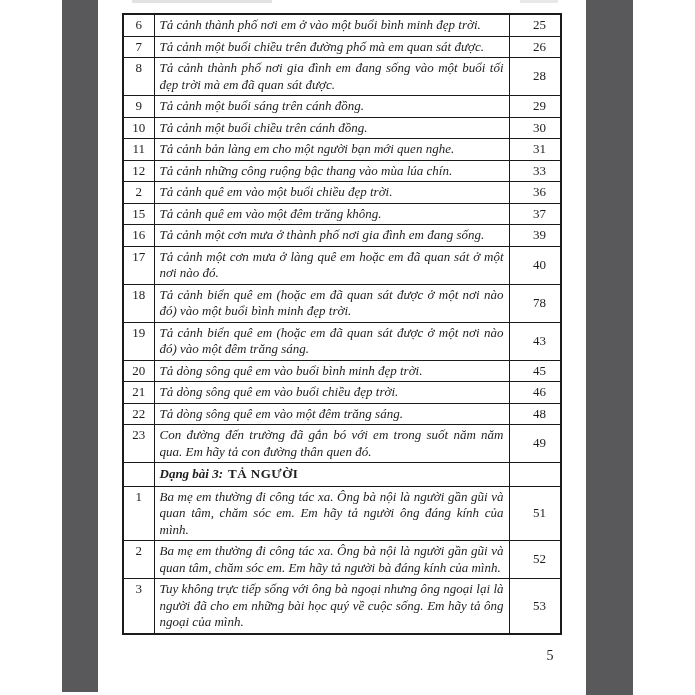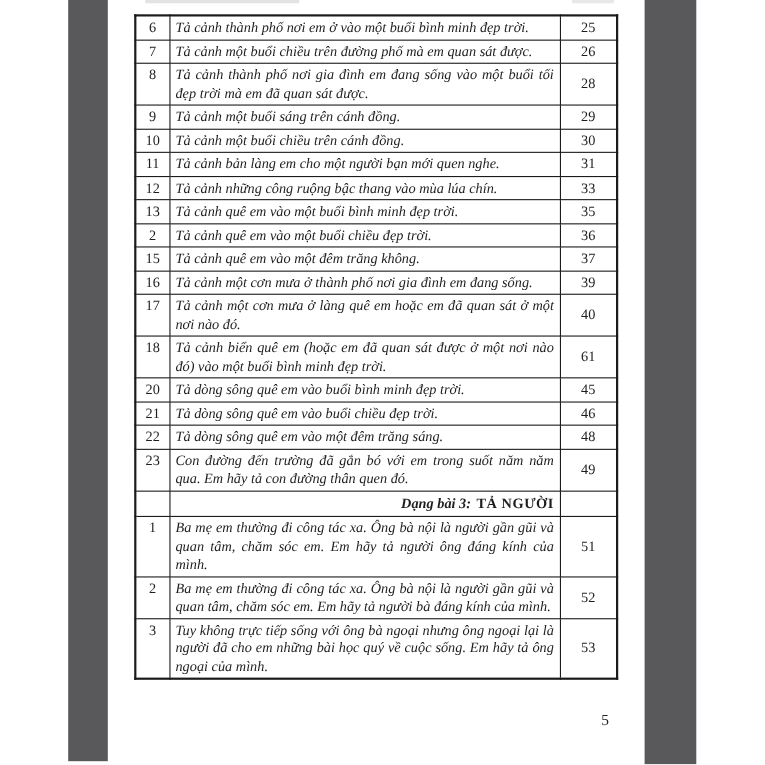--- a/index.html
+++ b/index.html
@@ -65,26 +65,26 @@
     padding: 2px 1px;
   }
   td.c-title {
     text-align: justify;
     vertical-align: middle;
     font-style: italic;
     padding: 2px 5px;
     font-family: Liberation Serif, serif;
   }
   td.c-page {
-    text-align: center;
+    text-align: right;
     vertical-align: middle;
     padding: 2px 14px;
   }
   td.c-section {
-    text-align: right;
+    text-align: left;
     vertical-align: middle;
     font-style: normal;
     padding: 3px 5px;
   }
   .sec-prefix {
     font-weight: bold;
     font-style: italic;
     margin-right: 5px;
   }
   .sec-name {
@@ -155,25 +155,20 @@
     <td class="c-title">Tả cảnh bản làng em cho một người bạn mới quen nghe.</td>
     <td class="c-page">31</td>
   </tr>
 
   <tr>
     <td class="c-num">12</td>
     <td class="c-title">Tả cảnh những công ruộng bậc thang vào mùa lúa chín.</td>
     <td class="c-page">33</td>
   </tr>
 
-  <tr>
-    <td class="c-num">13</td>
-    <td class="c-title">Tả cảnh quê em vào một buổi bình minh đẹp trời.</td>
-    <td class="c-page">35</td>
-  </tr>
 
   <tr>
     <td class="c-num">2</td>
     <td class="c-title">Tả cảnh quê em vào một buổi chiều đẹp trời.</td>
     <td class="c-page">36</td>
   </tr>
 
   <tr>
     <td class="c-num">15</td>
     <td class="c-title">Tả cảnh quê em vào một đêm trăng không.</td>
@@ -188,23 +183,28 @@
 
   <tr>
     <td class="c-num">17</td>
     <td class="c-title">Tả cảnh một cơn mưa ở làng quê em hoặc em đã quan sát ở một nơi nào đó.</td>
     <td class="c-page">40</td>
   </tr>
 
   <tr>
     <td class="c-num">18</td>
     <td class="c-title">Tả cảnh biển quê em (hoặc em đã quan sát được ở một nơi nào đó) vào một buổi bình minh đẹp trời.</td>
-    <td class="c-page">61</td>
-  </tr>
-
+    <td class="c-page">78</td>
+  </tr>
+
+  <tr>
+    <td class="c-num">19</td>
+    <td class="c-title">Tả cảnh biển quê em (hoặc em đã quan sát được ở một nơi nào đó) vào một đêm trăng sáng.</td>
+    <td class="c-page">43</td>
+  </tr>
 
   <tr>
     <td class="c-num">20</td>
     <td class="c-title">Tả dòng sông quê em vào buổi bình minh đẹp trời.</td>
     <td class="c-page">45</td>
   </tr>
 
   <tr>
     <td class="c-num">21</td>
     <td class="c-title">Tả dòng sông quê em vào buổi chiều đẹp trời.</td>

